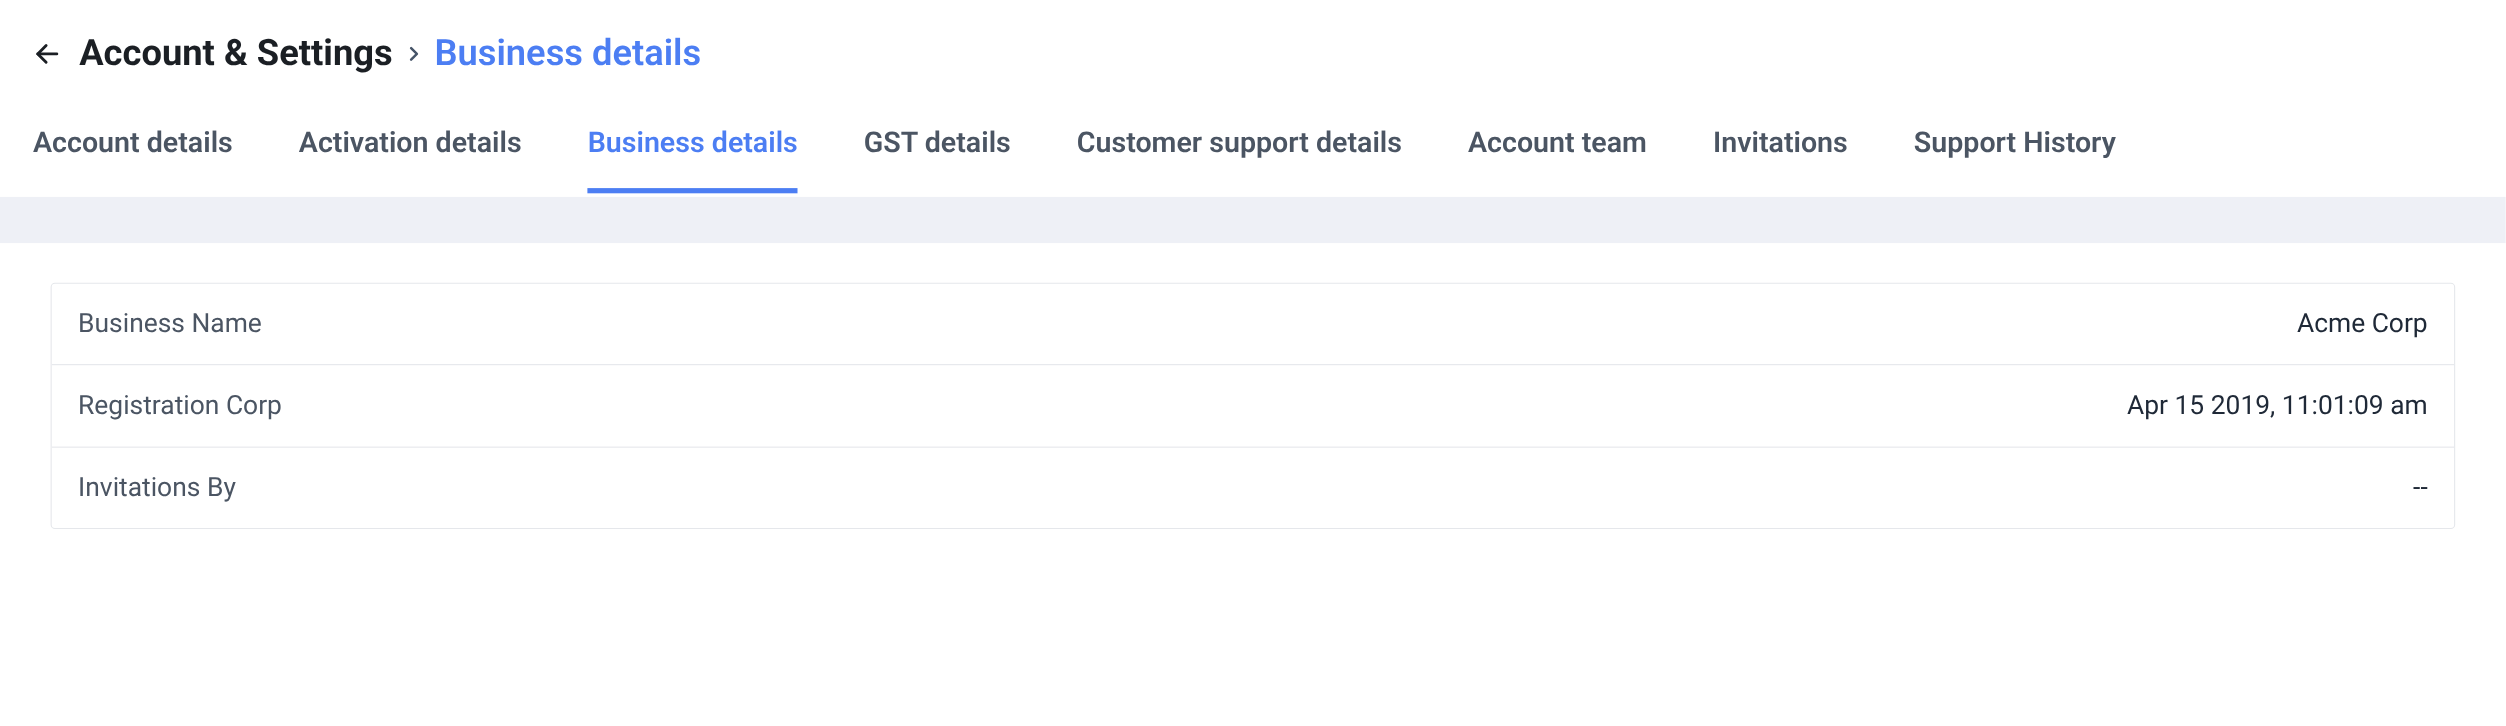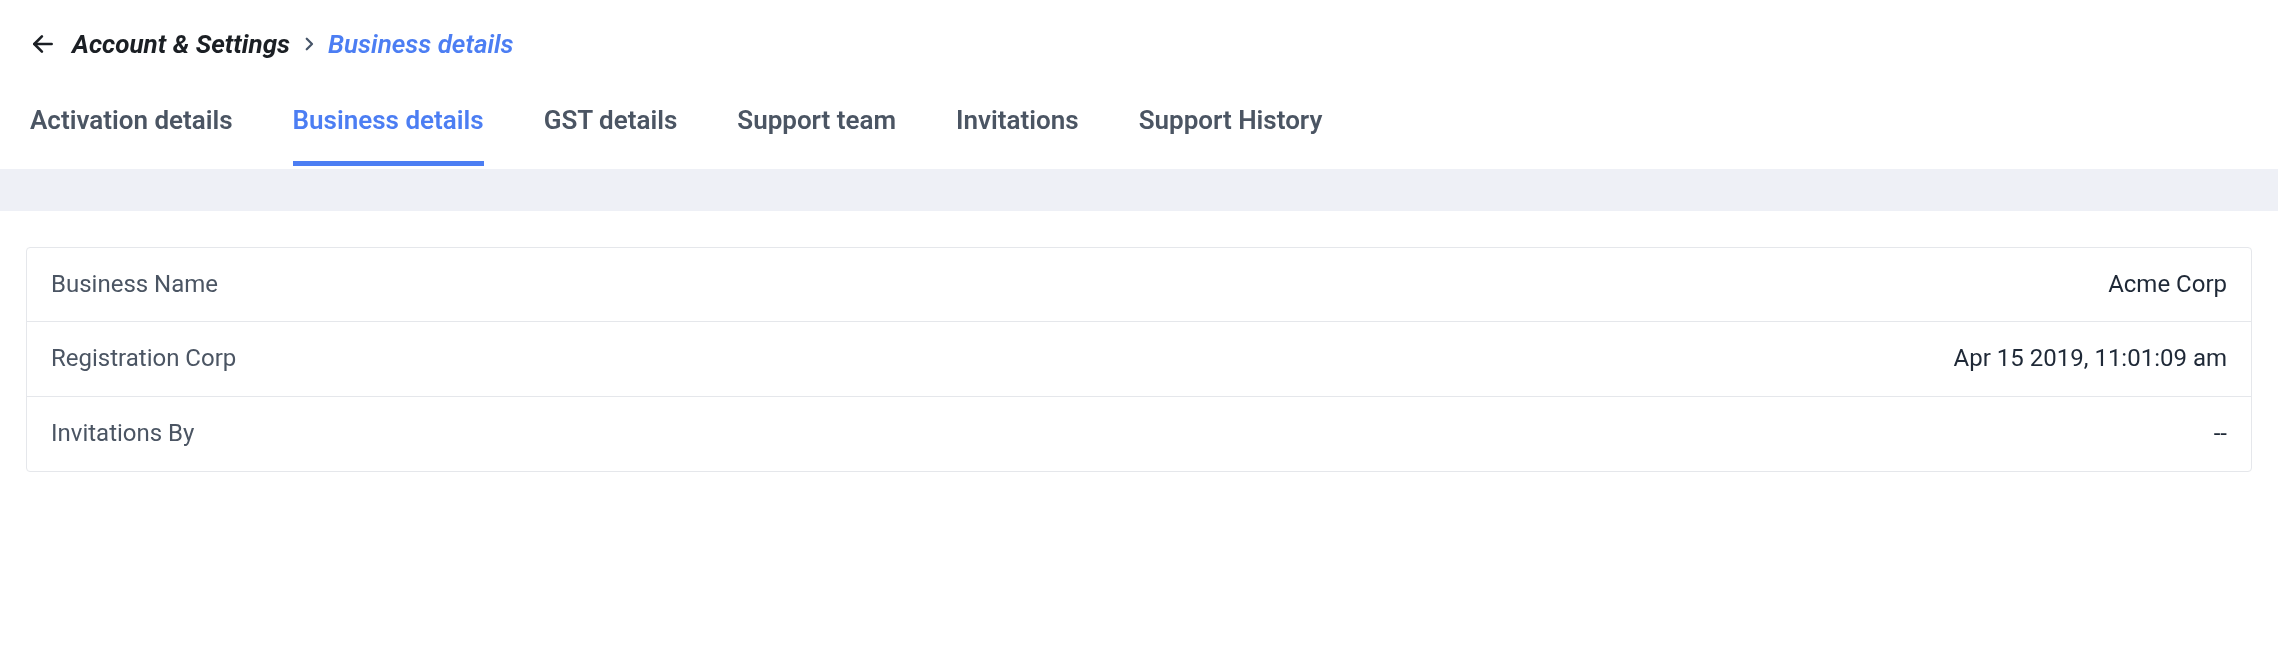--- a/index.html
+++ b/index.html
@@ -27,23 +27,22 @@
       display:flex;
       align-items:center;
       gap:16px;
       padding:26px 30px 12px;
     }
     .crumb svg{display:block;}
     .crumb-text{
       display:flex;
       align-items:center;
       gap:10px;
-      font-size:26px;
+      font-size:33px;
       font-weight:700;
-      font-style:italic;
     }
     .crumb-current{
       color:var(--accent);
       font-weight:600;
     }
     .crumb-sep{color:#475569;display:flex;align-items:center;}
     
     .tabs-wrap{
       border-bottom:3px solid transparent;
     }
@@ -66,21 +65,21 @@
       color:var(--accent);
       border-bottom-color:var(--accent);
     }
     .strip{
       background:var(--bg-strip);
       height:42px;
       width:100%;
     }
     
     .card-area{
-      padding:36px 26px 0;
+      padding:36px 46px 0;
     }
     .card{
       border:1px solid var(--border);
       border-radius:4px;
       overflow:hidden;
     }
     .row{
       display:flex;
       justify-content:space-between;
       align-items:center;
@@ -108,24 +107,26 @@
       <svg width="18" height="18" viewBox="0 0 24 24" fill="none" stroke="#475569" stroke-width="3" stroke-linecap="round" stroke-linejoin="round">
         <polyline points="9 5 16 12 9 19"></polyline>
       </svg>
     </span>
     <span class="crumb-current">Business details</span>
   </span>
 </div>
 
 <div class="tabs-wrap">
   <div class="tabs" id="tabs">
+      <div class="tab">Account details</div>
       <div class="tab">Activation details</div>
       <div class="tab active">Business details</div>
       <div class="tab">GST details</div>
-      <div class="tab">Support team</div>
+      <div class="tab">Customer support details</div>
+      <div class="tab">Account team</div>
       <div class="tab">Invitations</div>
       <div class="tab">Support History</div>
     </div>
 </div>
 <div class="strip"></div>
 
 <div class="card-area">
   <div class="card" id="details-card">
       <div class="row">
         <span class="label">Business Name</span>

